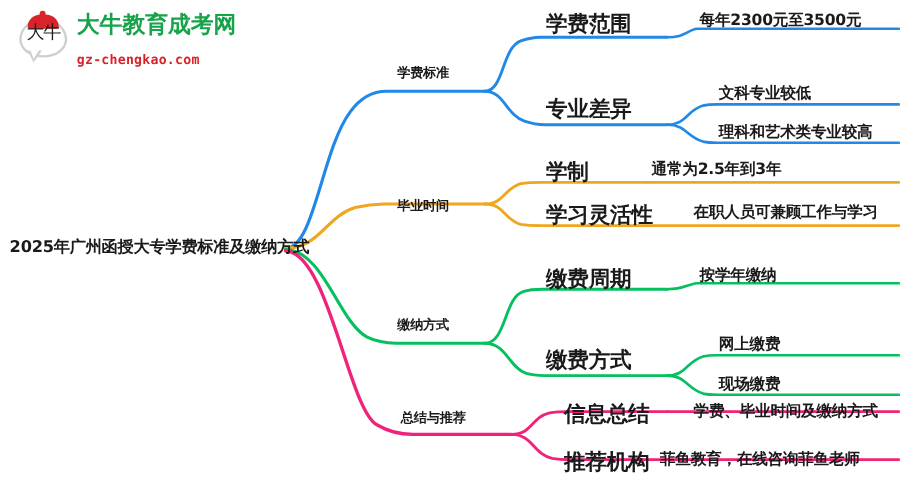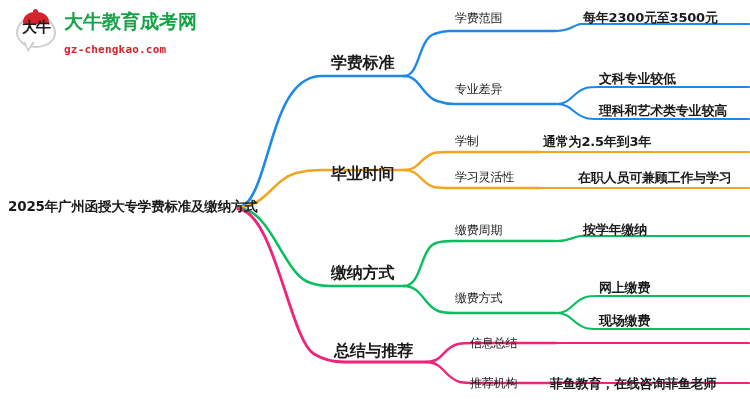--- a/index.html
+++ b/index.html
@@ -95,21 +95,21 @@
     background: #d8232a;
     border-radius: 50%;
   }
   .logo-cn {
     position: absolute;
     left: 4px;
     top: 8px;
     width: 36px;
     text-align: center;
     font-size: 15px;
-    font-weight: 700;
+    font-weight: 400;
     color: #1b1b1b;
     letter-spacing: -1px;
     z-index: 4;
     line-height: 15px;
     font-family: "DejaVu Sans", "Liberation Sans", sans-serif;
   }
   .logo-text {
     display: flex;
     flex-direction: column;
     justify-content: center;
@@ -141,27 +141,27 @@
     color: #1a1a1a;
     font-family: "DejaVu Sans", "Liberation Sans", sans-serif;
     line-height: 1;
   }
   .node-root {
     font-size: 13.5px;
     font-weight: 600;
     letter-spacing: -0.2px;
   }
   .node-l1 {
-    font-size: 16px;
+    font-size: 11px;
     font-weight: 600;
     letter-spacing: -0.2px;
   }
   .node-l2 {
-    font-size: 12px;
-    font-weight: 400;
+    font-size: 18px;
+    font-weight: 700;
     letter-spacing: -0.2px;
   }
   .node-l3 {
     font-size: 13px;
     font-weight: 600;
     letter-spacing: -0.2px;
   }
 </style>
 </head>
 <body>
@@ -261,18 +261,19 @@
   <div class="node node-l2" style="left:455px; top:292px;">缴费方式</div>
 
   <div class="node node-l3" style="left:599px; top:281px;">网上缴费</div>
 
   <div class="node node-l3" style="left:599px; top:314px;">现场缴费</div>
 
   <div class="node node-l1" style="left:334px; top:343px;">总结与推荐</div>
 
   <div class="node node-l2" style="left:470px; top:337px;">信息总结</div>
 
+  <div class="node node-l3" style="left:578px; top:337px;">学费、毕业时间及缴纳方式</div>
 
   <div class="node node-l2" style="left:470px; top:377px;">推荐机构</div>
 
   <div class="node node-l3" style="left:550px; top:377px;">菲鱼教育，在线咨询菲鱼老师</div>
 
 </div>
 
 </body></html>

